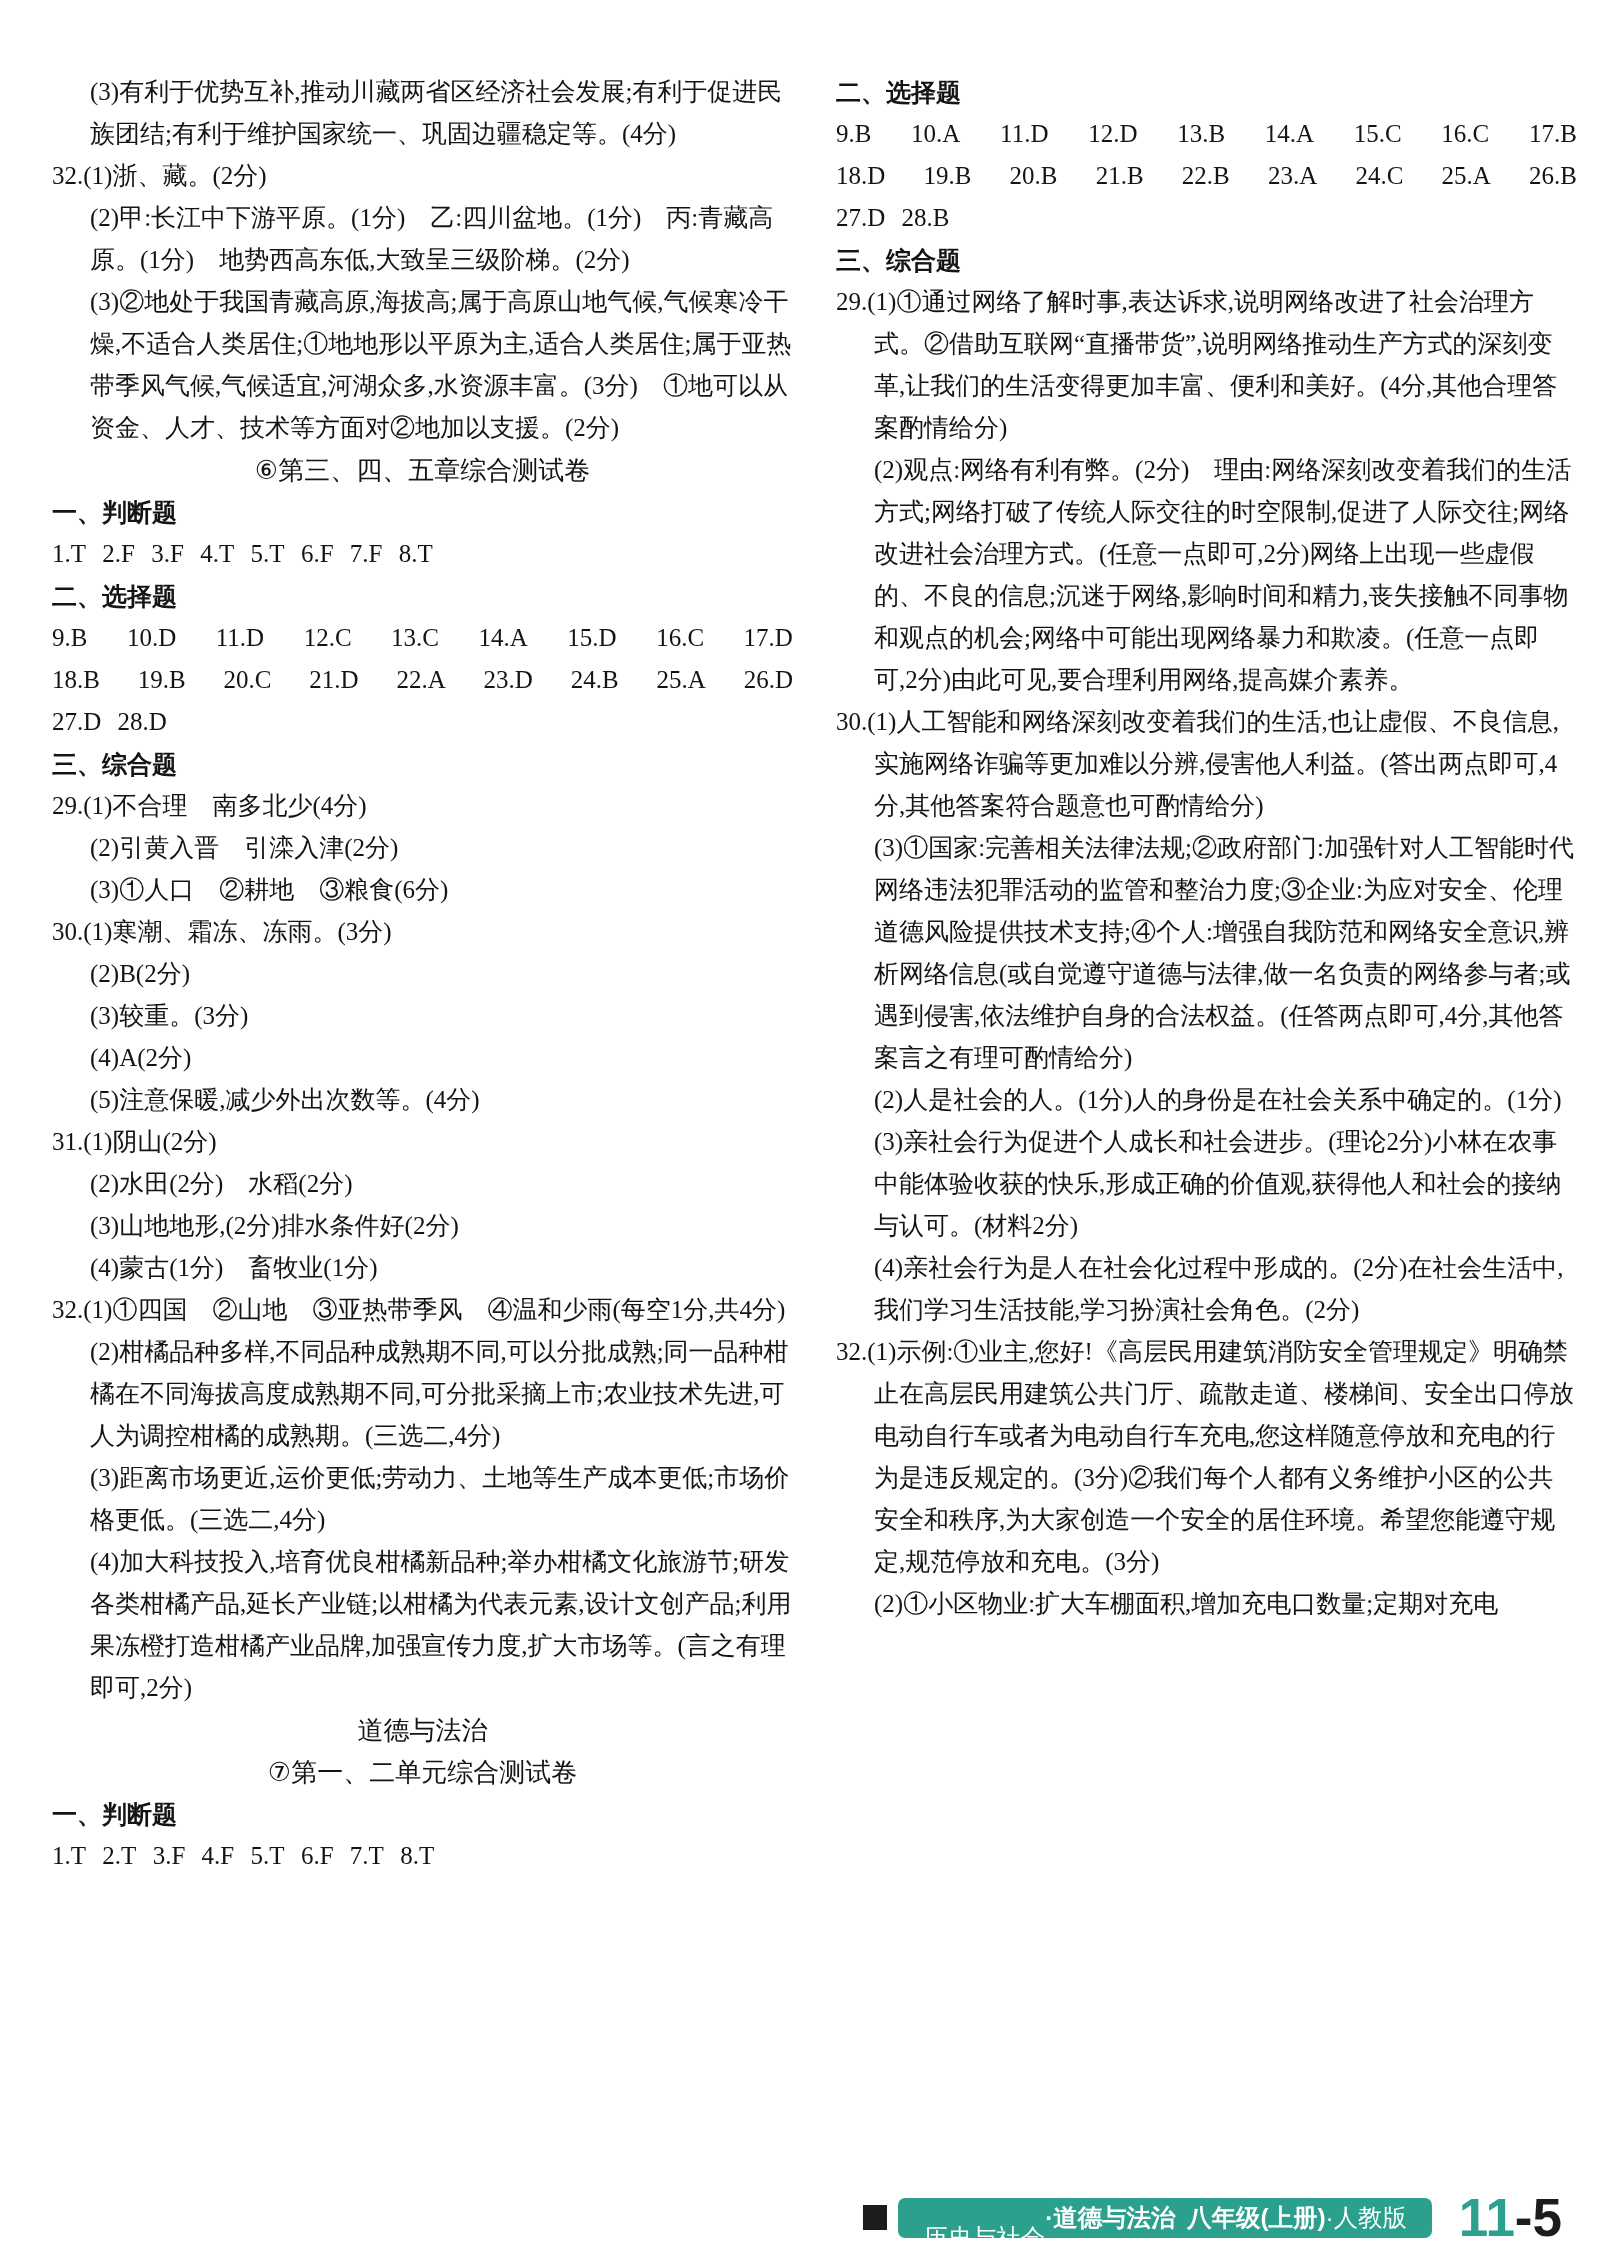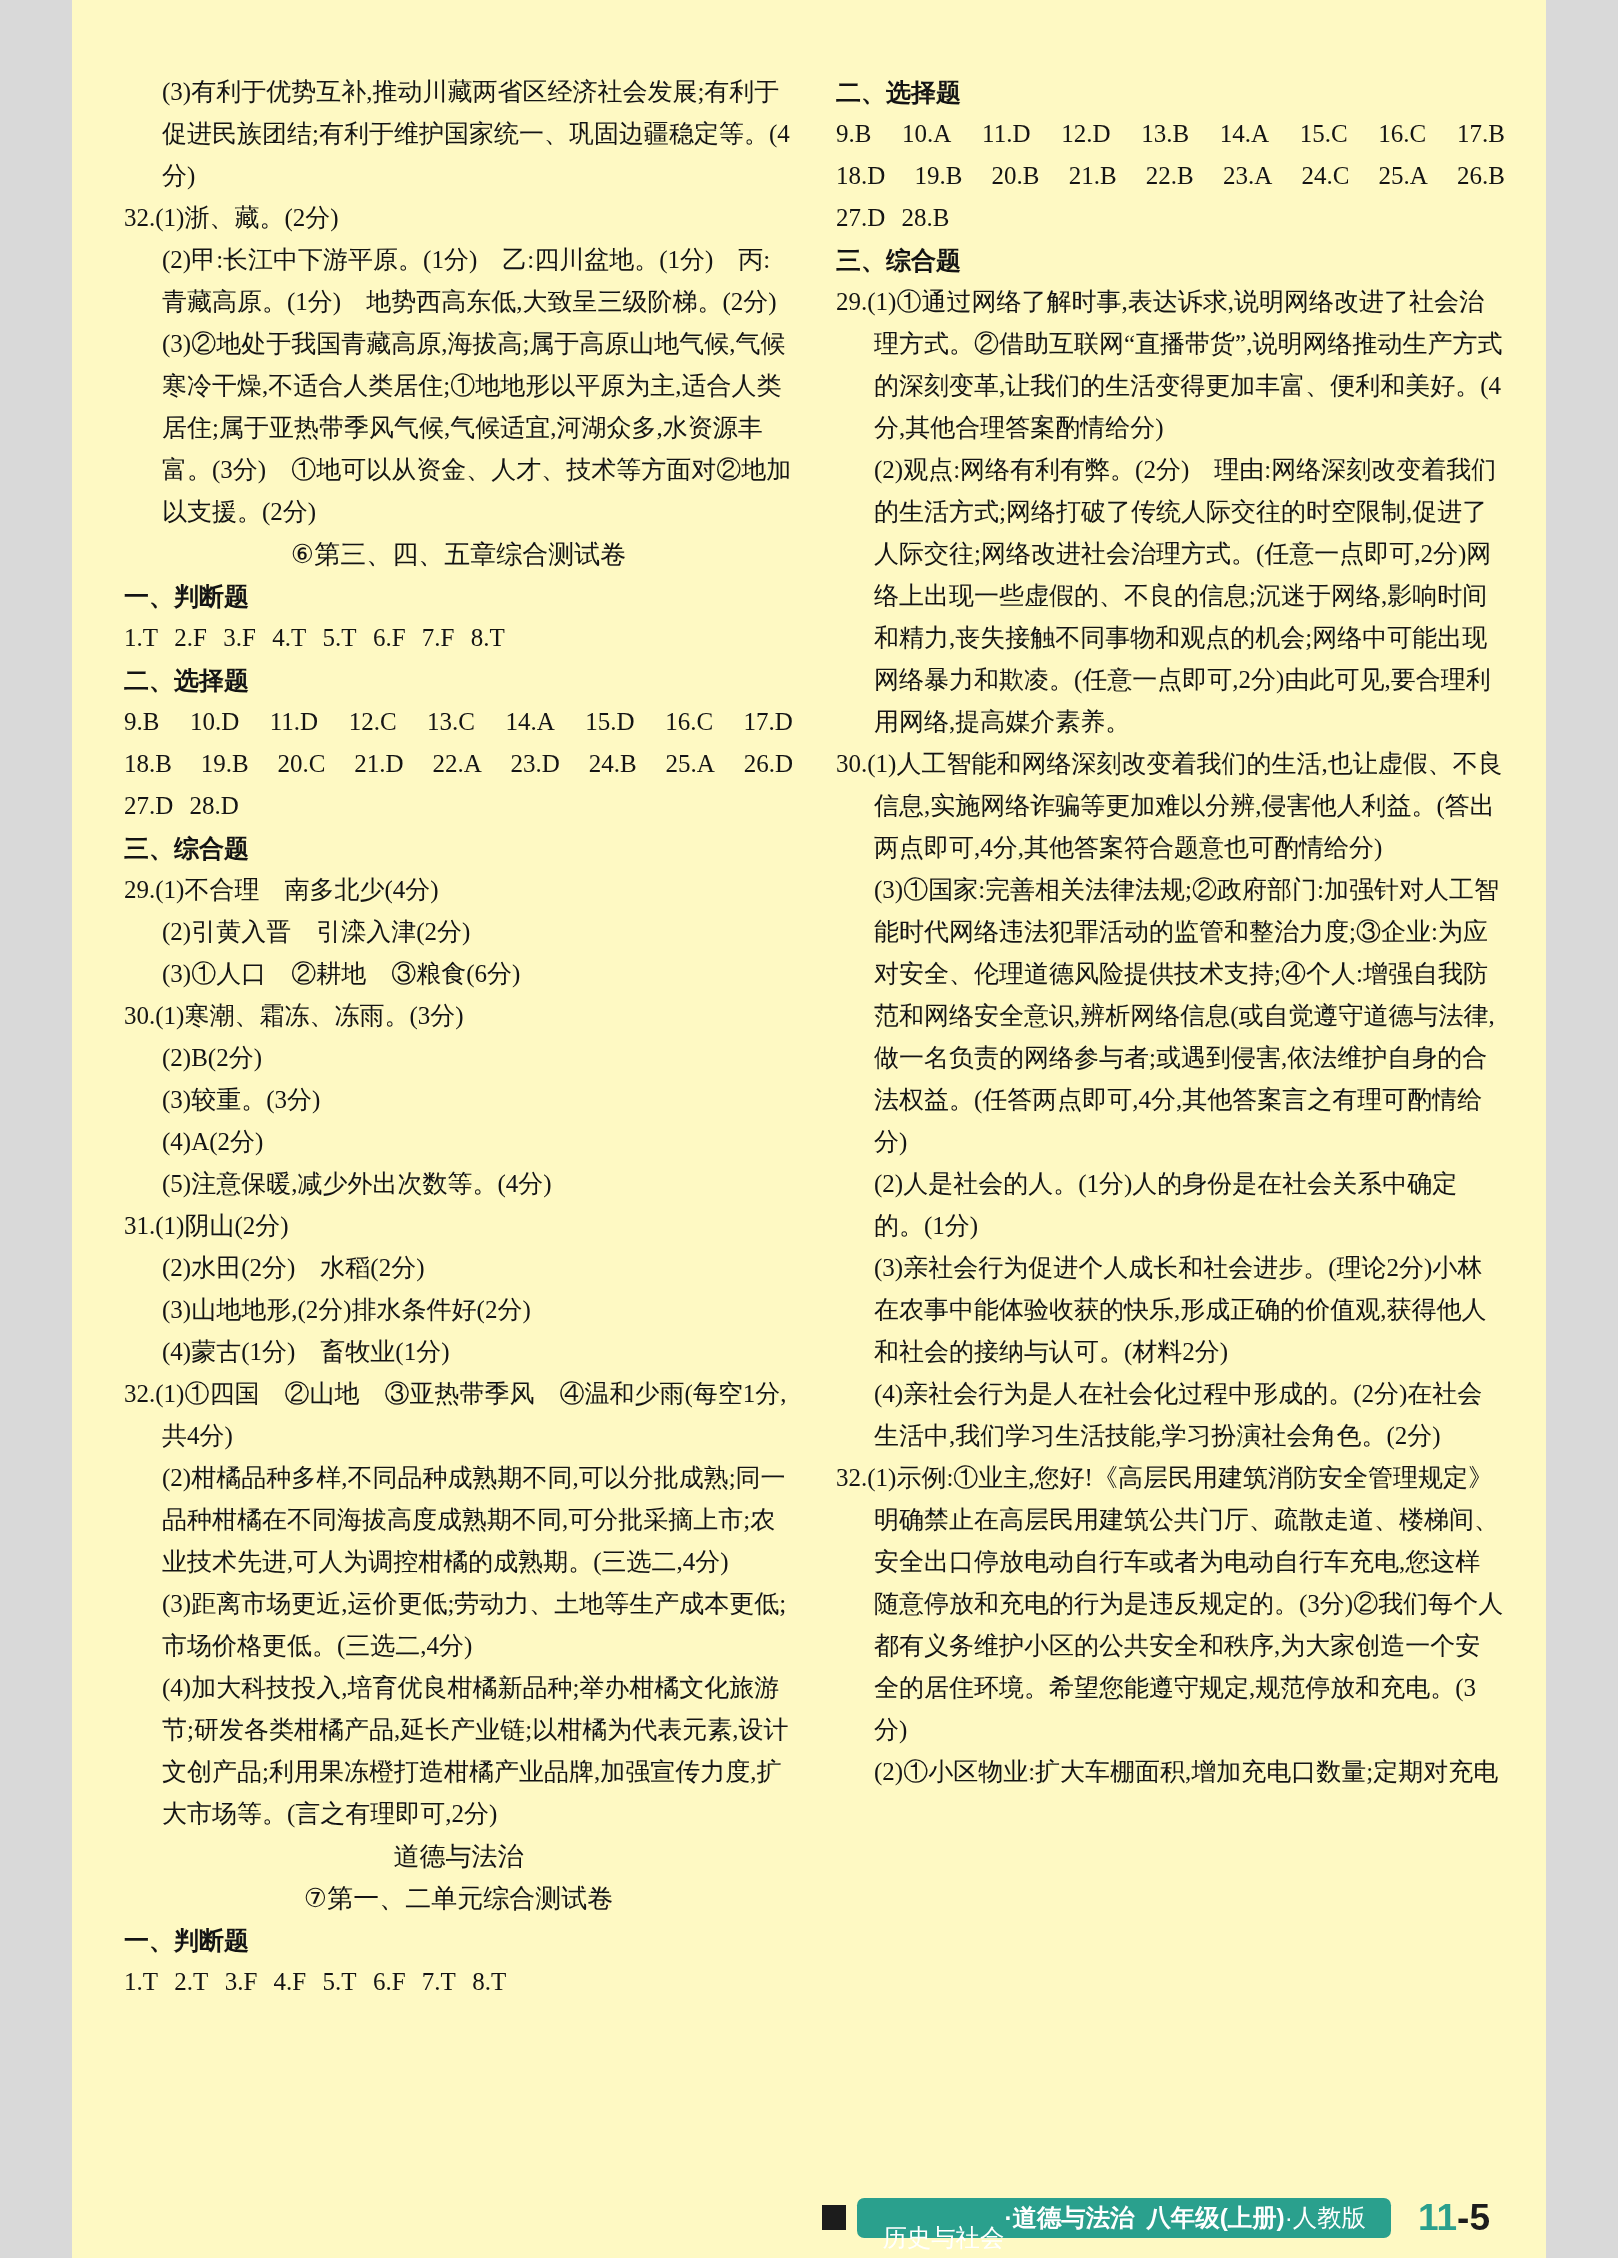--- a/index.html
+++ b/index.html
@@ -1,22 +1,22 @@
 <!DOCTYPE html>
 <html style="font-size:14.5px"><head>
 <meta charset="utf-8">
 <style>
   * { margin: 0; padding: 0; box-sizing: border-box; }
   html, body { background: #d9d9d9; }
   .page {
     position: relative;
-    width: 1474px;
+    width: 1618px;
     height: 2259px;
     margin: 0 auto;
-    background: #fef9c3;
+    background: #ffffff;
     overflow: hidden;
     color: #141414;
     font-family: "Liberation Serif", "DejaVu Serif", serif;
     font-size: 25px;
     line-height: 42px;
   }
   .content {
     position: absolute;
     top: 71px;
     left: 52px;
@@ -66,21 +66,21 @@
     font-size: 24.4px;
     line-height: 40px;
     white-space: nowrap;
   }
   .f-series  { font-weight: normal; margin-top: 40px; }
   .f-subject { font-weight: bold; }
   .f-grade   { font-weight: bold; margin-left: 12px; }
   .f-pub     { font-weight: normal; }
   .f-page {
     margin-left: 27px;
-    font-size: 37px;
+    font-size: 53px;
     font-weight: bold;
     line-height: 43px;
     white-space: nowrap;
   }
   .f-page-minor { color: #1c1c1c; }
 </style>
 </head>
 <body>
 
 <div class="page">

